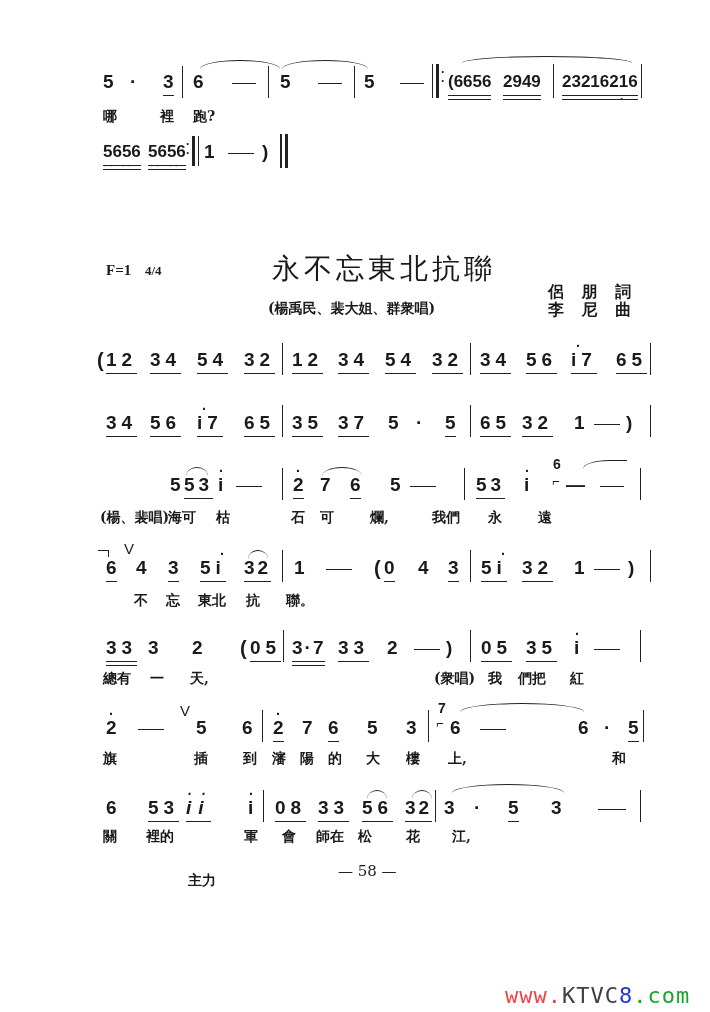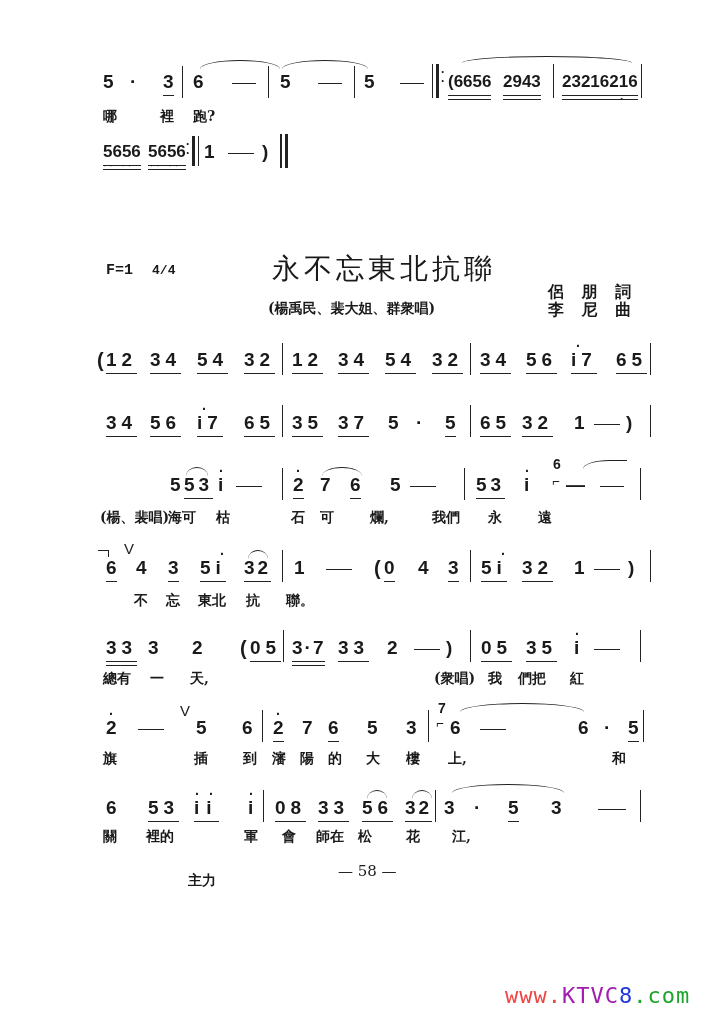--- a/index.html
+++ b/index.html
@@ -40,21 +40,21 @@
   <div class="slur" style="left:282px;top:60px;width:86px;"></div>
   <div class="n" style="left:280px;top:72px;">5</div>
   <div class="dash" style="left:318px;top:83px;width:24px;"></div>
   <div class="bar" style="left:354px;top:66px;height:32px;"></div>
   <div class="n" style="left:364px;top:72px;">5</div>
   <div class="dash" style="left:400px;top:83px;width:24px;"></div>
   <div class="dblbar" style="left:432px;top:64px;height:34px;"></div>
   <div class="abs small" style="left:441px;top:68px;font-size:12px;line-height:9px;">·<br>·</div>
   <div class="slur" style="left:462px;top:56px;width:170px;height:6px;"></div>
   <div class="n uu" style="left:448px;top:72px;font-size:17px;">(6656</div>
-  <div class="n uu" style="left:503px;top:72px;font-size:17px;">2943</div>
+  <div class="n uu" style="left:503px;top:72px;font-size:17px;">2949</div>
   <div class="bar" style="left:553px;top:64px;height:34px;"></div>
   <div class="n uu" style="left:562px;top:72px;font-size:17px;">23216216</div>
   <div class="abs" style="left:620px;top:92px;font-size:12px;font-weight:bold;">·</div>
   <div class="bar" style="left:641px;top:64px;height:34px;"></div>
 
   <div class="ly" style="left:103px;top:108px;">哪</div>
   <div class="ly" style="left:160px;top:108px;">裡</div>
   <div class="ly" style="left:193px;top:108px;">跑?</div>
 
   <div class="n uu" style="left:103px;top:142px;font-size:17px;">5656</div>
@@ -63,21 +63,21 @@
   <div class="abs" style="left:150px;top:160px;font-size:10px;letter-spacing:3px;">·· ··</div>
   <div class="abs small" style="left:186px;top:140px;font-size:12px;line-height:9px;">·<br>·</div>
   <div class="dblbar" style="left:192px;top:136px;height:30px;border-left-width:3px;border-right-width:1.5px;"></div>
   <div class="n" style="left:204px;top:142px;">1</div>
   <div class="dash" style="left:228px;top:153px;width:26px;"></div>
   <div class="n" style="left:262px;top:142px;">)</div>
   <div class="dblbar" style="left:280px;top:134px;height:34px;border-left-width:2px;border-right-width:3px;"></div>
 </div>
 
 <div>
-  <div class="abs" style="left:106px;top:262px;font-family:Liberation Mono, monospace;font-size:15px;font-weight:bold;">
+  <div class="abs" style="left:106px;top:262px;font-family:Liberation Serif, serif;font-size:15px;font-weight:bold;">
     <span>F=1</span>
     <span style="margin-left:10px;font-size:13px;">4/4</span>
   </div>
   <div class="title" style="left:272px;top:250px;">永不忘東北抗聯</div>
   <div class="credit" style="left:548px;top:237px;">侶 朋 詞</div>
   <div class="credit" style="left:548px;top:255px;">李 尼 曲</div>
   <div class="abs" style="left:268px;top:300px;font-family:'DejaVu Serif',serif;font-size:14px;font-weight:bold;">(楊禹民、裴大姐、群衆唱)</div>
 </div>
 
 <div>
@@ -243,21 +243,21 @@
   <div class="ly" style="left:328px;top:750px;">的</div>
   <div class="ly" style="left:366px;top:750px;">大</div>
   <div class="ly" style="left:406px;top:750px;">樓</div>
   <div class="ly" style="left:448px;top:750px;">上,</div>
   <div class="ly" style="left:612px;top:750px;">和</div>
 </div>
 
 <div>
   <div class="n" style="left:106px;top:798px;">6</div>
   <div class="n u" style="left:148px;top:798px;letter-spacing:5px;">53</div>
-  <div class="n u" style="left:194px;top:798px;letter-spacing:7px;">ii<span class="dotabove" style="left:1px;">·</span><span class="dotabove" style="left:15px;">·</span></div>
+  <div class="n u" style="left:186px;top:798px;letter-spacing:7px;font-style:italic;">ii<span class="dotabove" style="left:1px;">·</span><span class="dotabove" style="left:15px;">·</span></div>
   <div class="n" style="left:248px;top:798px;">i<span class="dotabove" style="left:1px;">·</span></div>
   <div class="bar" style="left:263px;top:790px;height:32px;"></div>
   <div class="n u" style="left:275px;top:798px;letter-spacing:5px;">08</div>
   <div class="n u" style="left:318px;top:798px;letter-spacing:5px;">33</div>
   <div class="slur" style="left:367px;top:790px;width:20px;"></div>
   <div class="n u" style="left:362px;top:798px;letter-spacing:5px;">56</div>
   <div class="slur" style="left:412px;top:790px;width:20px;"></div>
   <div class="n u" style="left:405px;top:798px;letter-spacing:3px;">32</div>
   <div class="bar" style="left:435px;top:790px;height:32px;"></div>
   <div class="slur" style="left:452px;top:784px;width:112px;"></div>
@@ -275,14 +275,14 @@
   <div class="ly" style="left:282px;top:828px;">會</div>
   <div class="ly" style="left:316px;top:828px;">師在</div>
   <div class="ly" style="left:358px;top:828px;">松</div>
   <div class="ly" style="left:406px;top:828px;">花</div>
   <div class="ly" style="left:452px;top:828px;">江,</div>
 </div>
 
 <div class="abs" style="left:338px;top:862px;font-family:'DejaVu Serif',serif;font-size:15px;">— 58 —</div>
 
 <div class="wm" style="left:505px;top:983px;">
-  <span style="color:#ef4444;">www.</span><span style="color:#a21caf;">KTVC</span><span style="color:#2038d8;">8</span><span style="color:#1aa52b;">.com</span>
+  <span style="color:#ef4444;">www.</span><span style="color:#404040;">KTVC</span><span style="color:#2038d8;">8</span><span style="color:#1aa52b;">.com</span>
 </div>
 
 </body></html>

